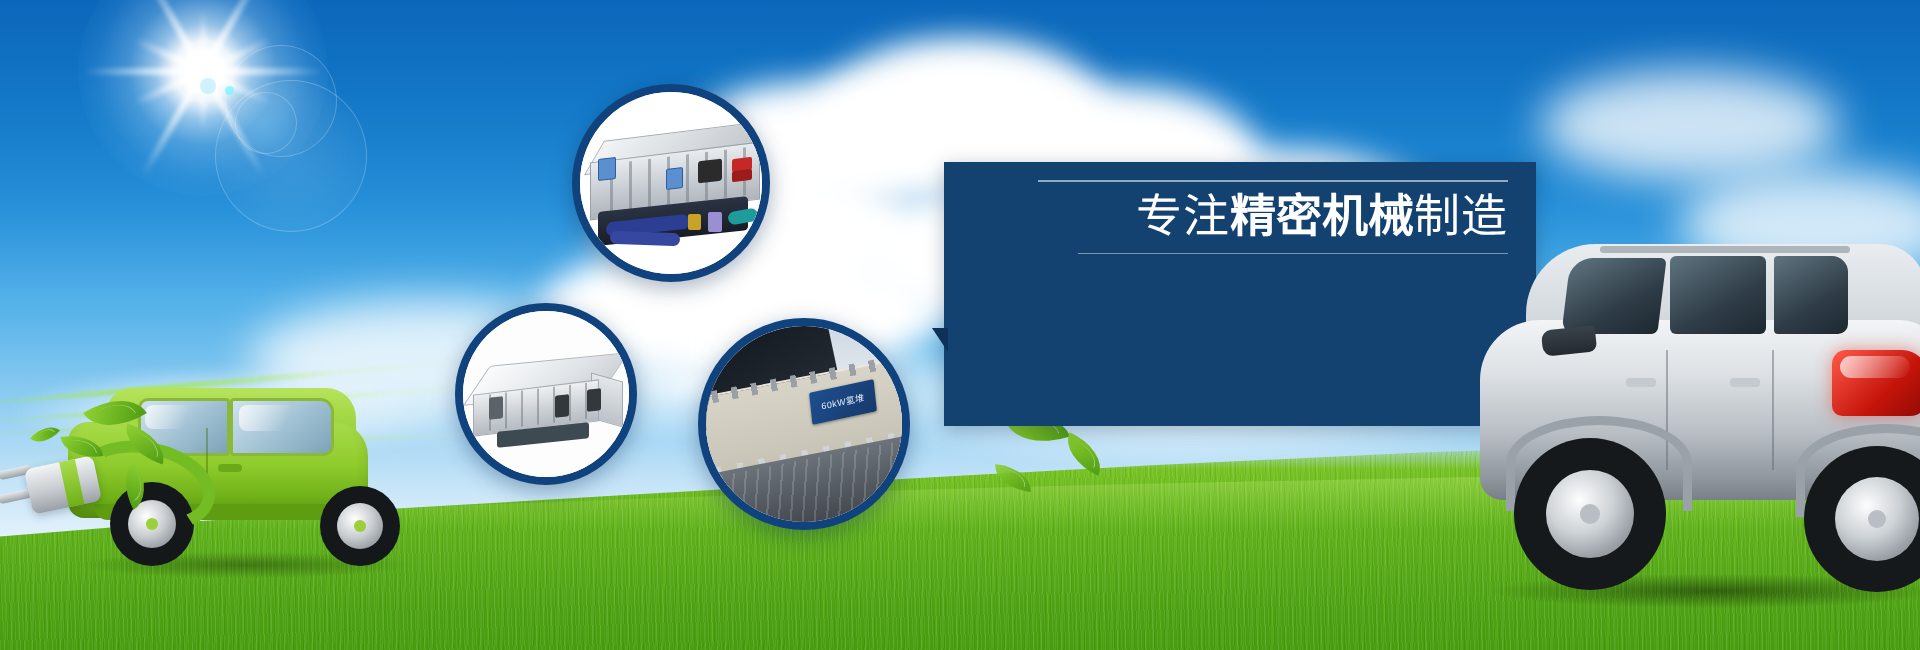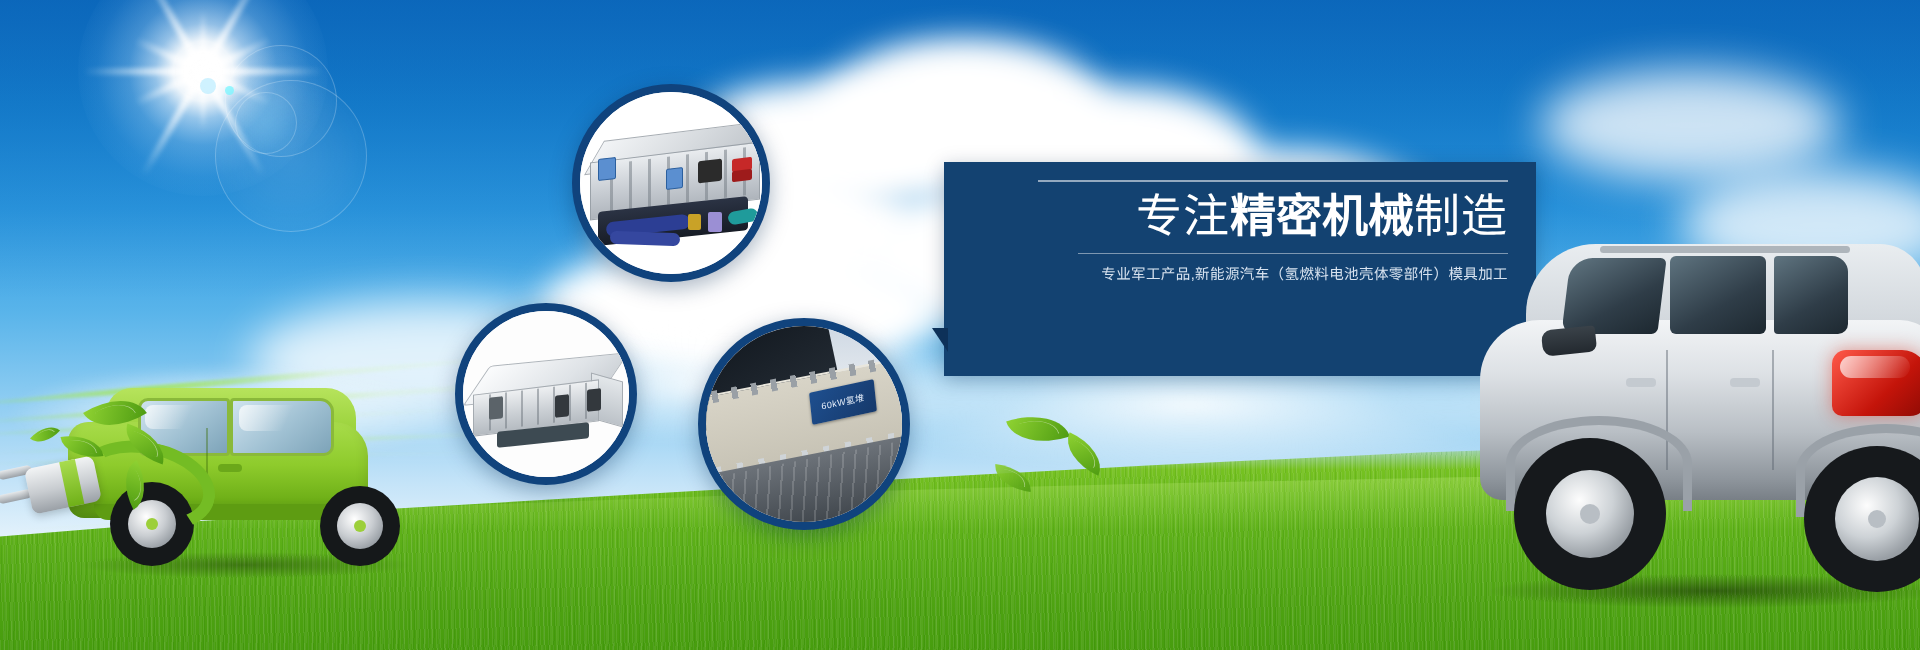--- a/index.html
+++ b/index.html
@@ -244,21 +244,21 @@
     background:repeating-linear-gradient(105deg,rgba(255,255,255,.16) 0 2px,rgba(0,0,0,0) 2px 12px);
   }
   .st-bolts2{
     position:absolute;left:-30px;top:122px;width:280px;height:11px;
     transform:rotate(-11deg);
     background:repeating-linear-gradient(to right,rgba(0,0,0,0) 0 16px,#cfd4d8 16px 22px);
   }
 
   
   .panel{
-    position:absolute;left:944px;top:162px;width:592px;height:214px;
+    position:absolute;left:944px;top:162px;width:592px;height:264px;
     background:#134271;
     box-shadow:0 4px 18px rgba(4,30,60,.28);
   }
   .panel-notch{
     position:absolute;left:932px;top:328px;
     width:0;height:0;
     border-top:24px solid #0d3159;
     border-left:16px solid transparent;
   }
   .panel-inner{
@@ -501,21 +501,20 @@
     </div>
   </div>
 
   <div class="panel">
     <div class="panel-inner">
       <div class="rule-top"></div>
       <div class="line1">
         <span>专注</span><span class="bold">精密机械</span><span>制造</span>
       </div>
       <div class="rule-bot"></div>
-      <div class="subtitle">专业军工产品,新能源汽车（氢燃料电池壳体零部件）模具加工</div>
     </div>
   </div>
   <div class="panel-notch"></div>
 
   <div class="ev">
     <div class="ev-shadow"></div>
     <div class="ev-roof"></div>
     <div class="ev-body"></div>
     <div class="ev-win w1">
       <div class="ev-glare" style="position:absolute;left:4px;top:4px;width:70px;height:24px;"></div>

